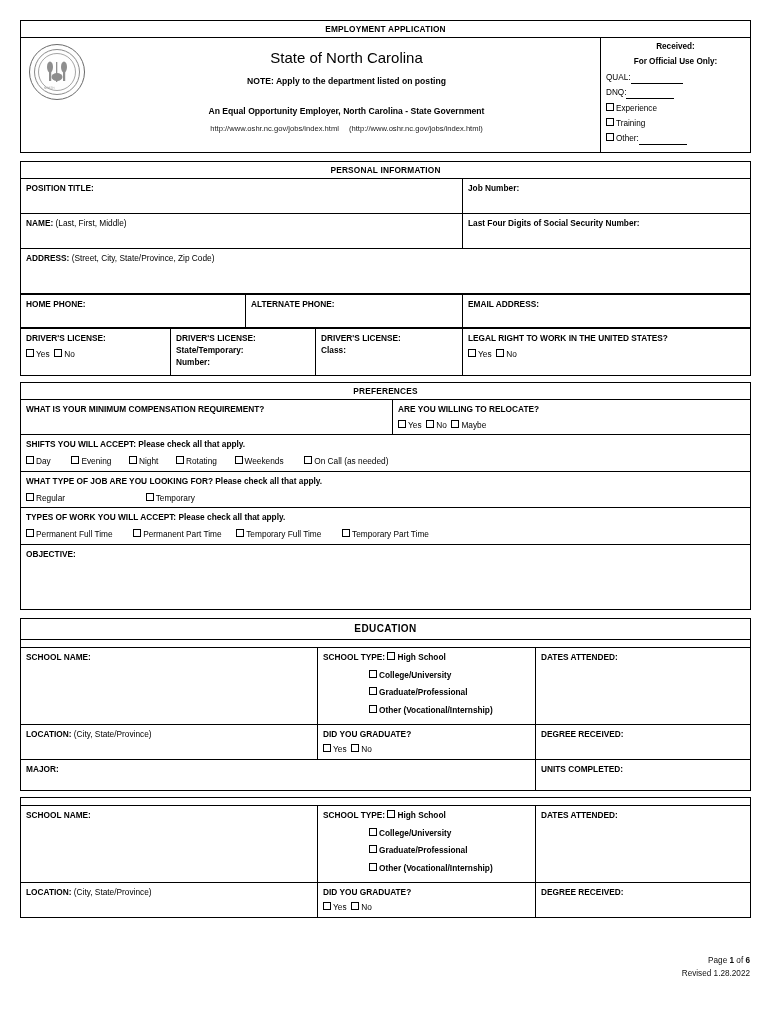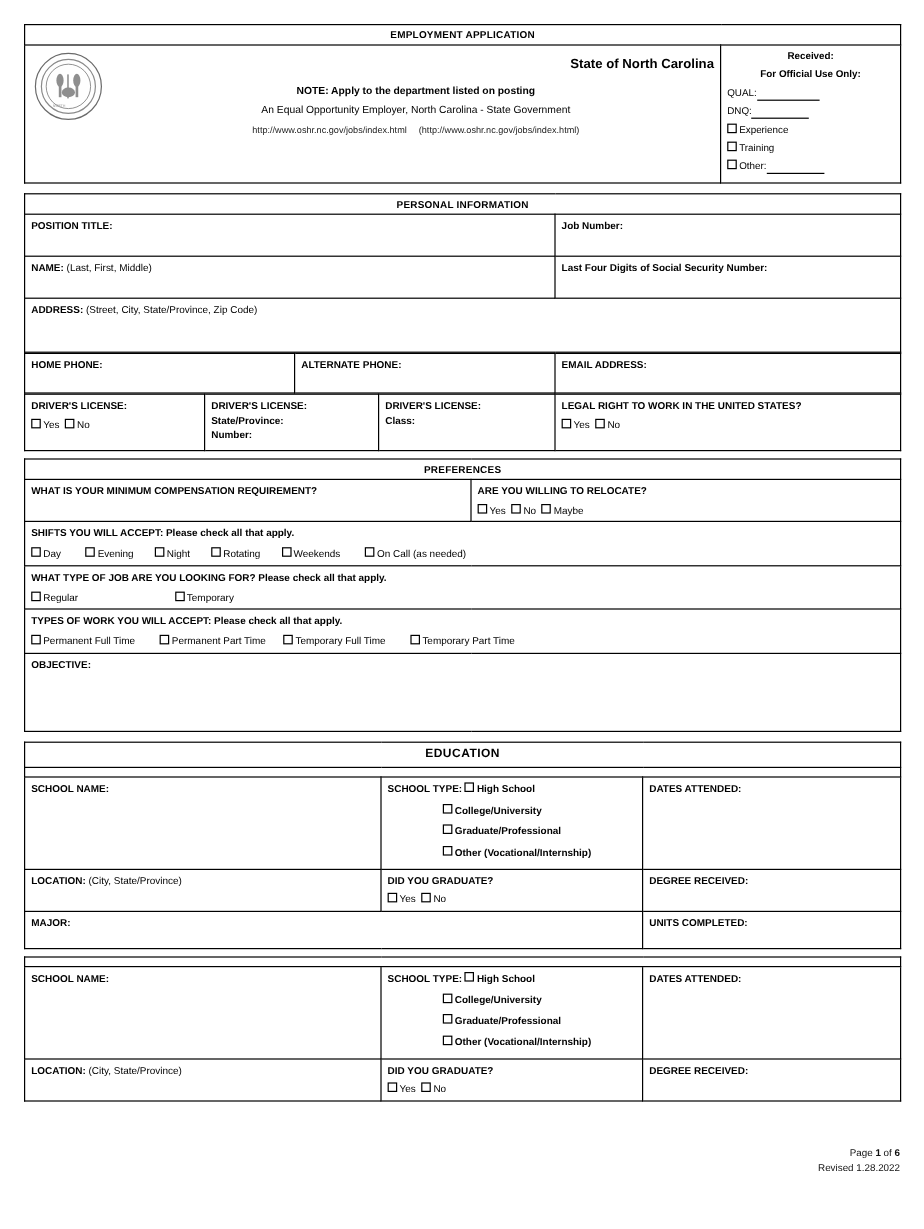--- a/index.html
+++ b/index.html
@@ -61,23 +61,23 @@
     top: 0px;
     background: #fff;
   }
   .opt { display: inline-block; white-space: nowrap; }
 
   
   .hdr-title td { padding: 2px 0 2px 0; }
   .hdr-body { height: 88px; }
   .seal-cell { width: 72px; text-align: center; vertical-align: top; padding-top: 6px !important; }
   .hdr-mid { text-align: center; }
-  .hdr-mid .l1 { font-weight: bold; font-size: 11px; margin-top: 6px; text-align: right; }
+  .hdr-mid .l1 { font-weight: normal; font-size: 15px; margin-top: 6px; }
   .hdr-mid .l2 { font-weight: bold; font-size: 8.6px; margin-top: 6px; }
-  .hdr-mid .l3 { font-weight: normal; font-size: 8.6px; margin-top: 4px; }
+  .hdr-mid .l3 { font-weight: bold; font-size: 8.6px; margin-top: 18px; }
   .hdr-mid .l4 { font-weight: normal; font-size: 7.6px; margin-top: 5px; color: #1b1b1b; }
   .hdr-mid .l4 .u2 { margin-left: 10px; }
   .official { width: 150px; }
   .official div { margin: 0 0 3.5px 0; font-size: 8.2px; }
   .official .b { font-weight: bold; text-align: center; }
   .fill {
     display: inline-block;
     border-bottom: 1px solid #000;
     width: 52px;
     height: 7px;
@@ -255,21 +255,21 @@
         <tr class="h-dl">
       <td>
         <div class="lbl">DRIVER'S LICENSE:</div>
         <div style="margin-top:4px">
           <span class="opt"><span class="cb"></span><span>Yes</span></span>&nbsp;
           <span class="opt"><span class="cb"></span><span>No</span></span>
         </div>
       </td>
       <td>
         <div class="lbl">DRIVER'S LICENSE:</div>
-        <div class="lbl">State/Province:</div>
+        <div class="lbl">State/Temporary:</div>
         <div class="lbl">Number:</div>
       </td>
       <td>
         <div class="lbl">DRIVER'S LICENSE:</div>
         <div class="lbl">Class:</div>
       </td>
       <td>
         <div class="lbl">LEGAL RIGHT TO WORK IN THE UNITED STATES?</div>
         <div style="margin-top:4px">
           <span class="opt"><span class="cb"></span><span>Yes</span></span>&nbsp;

